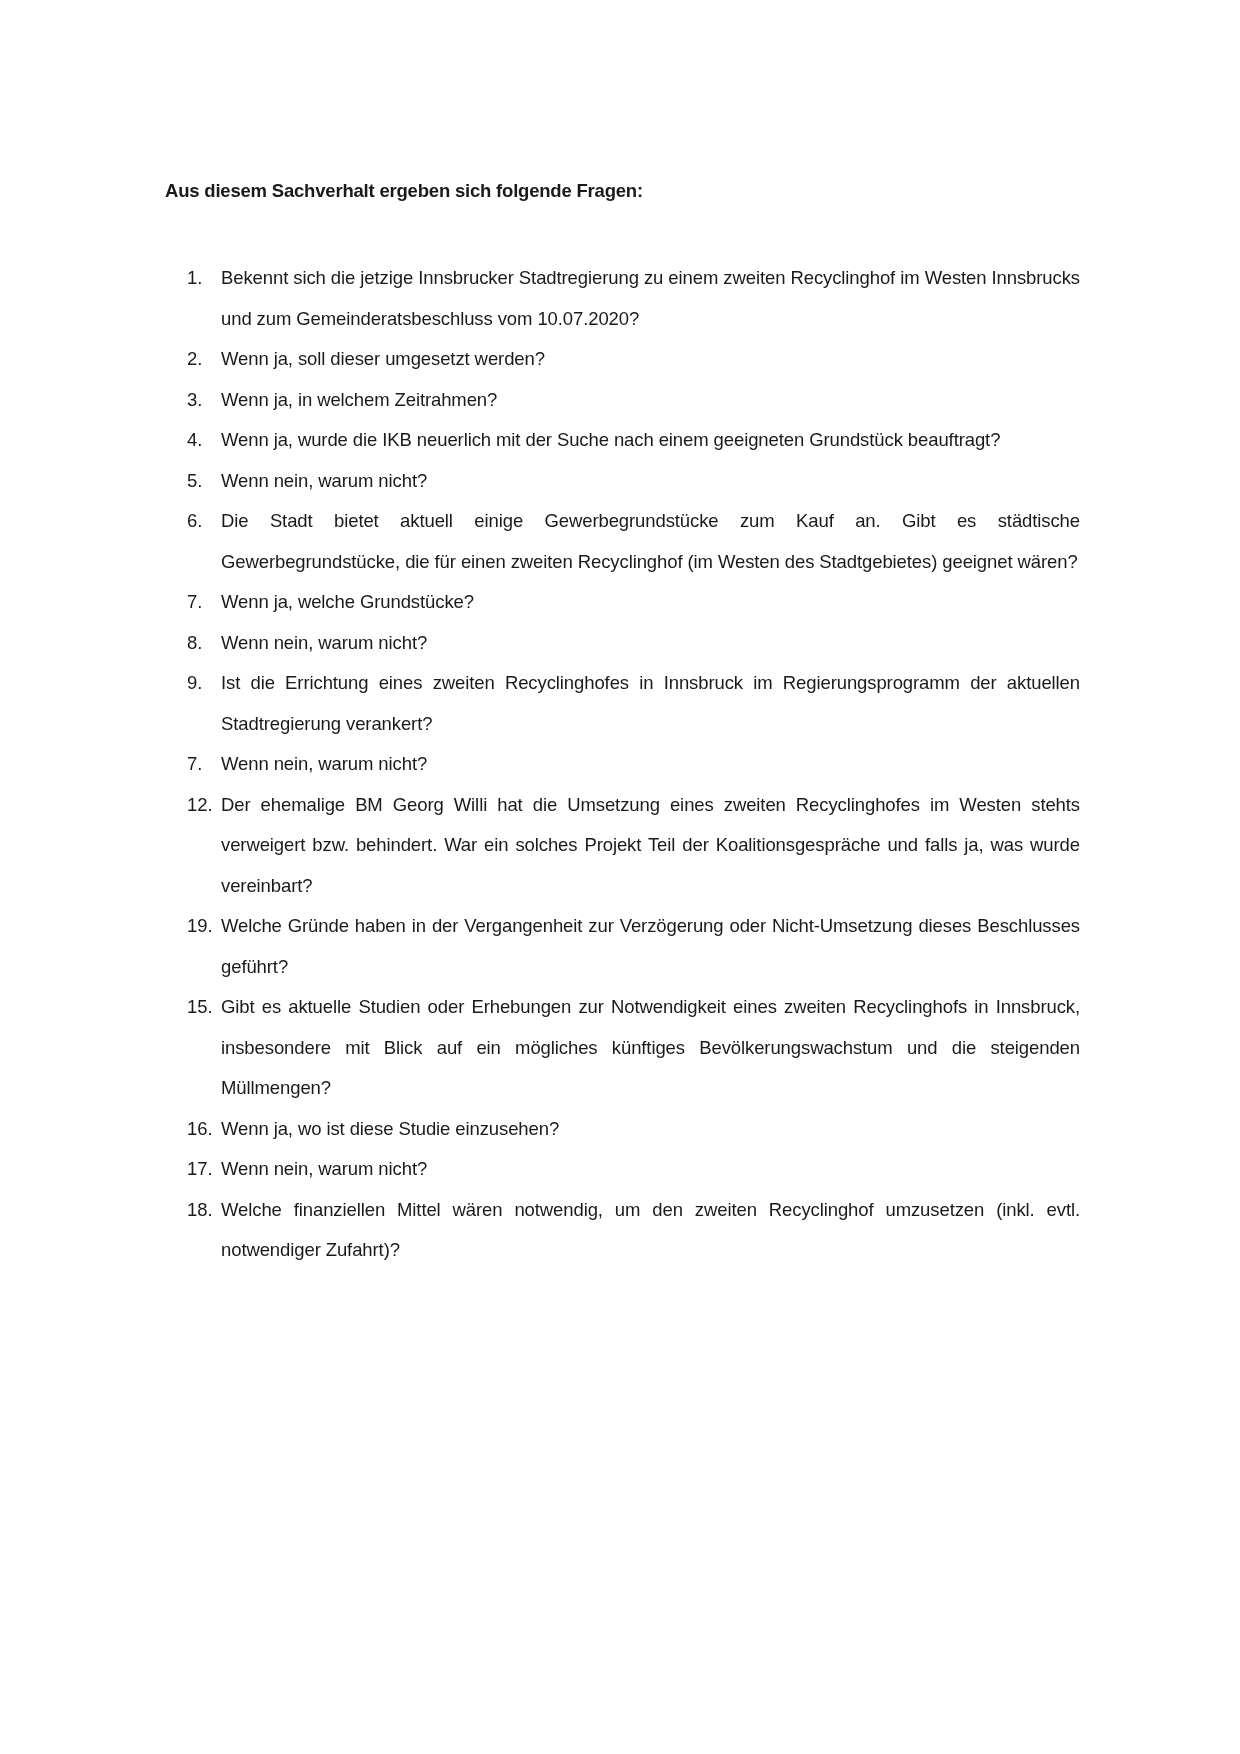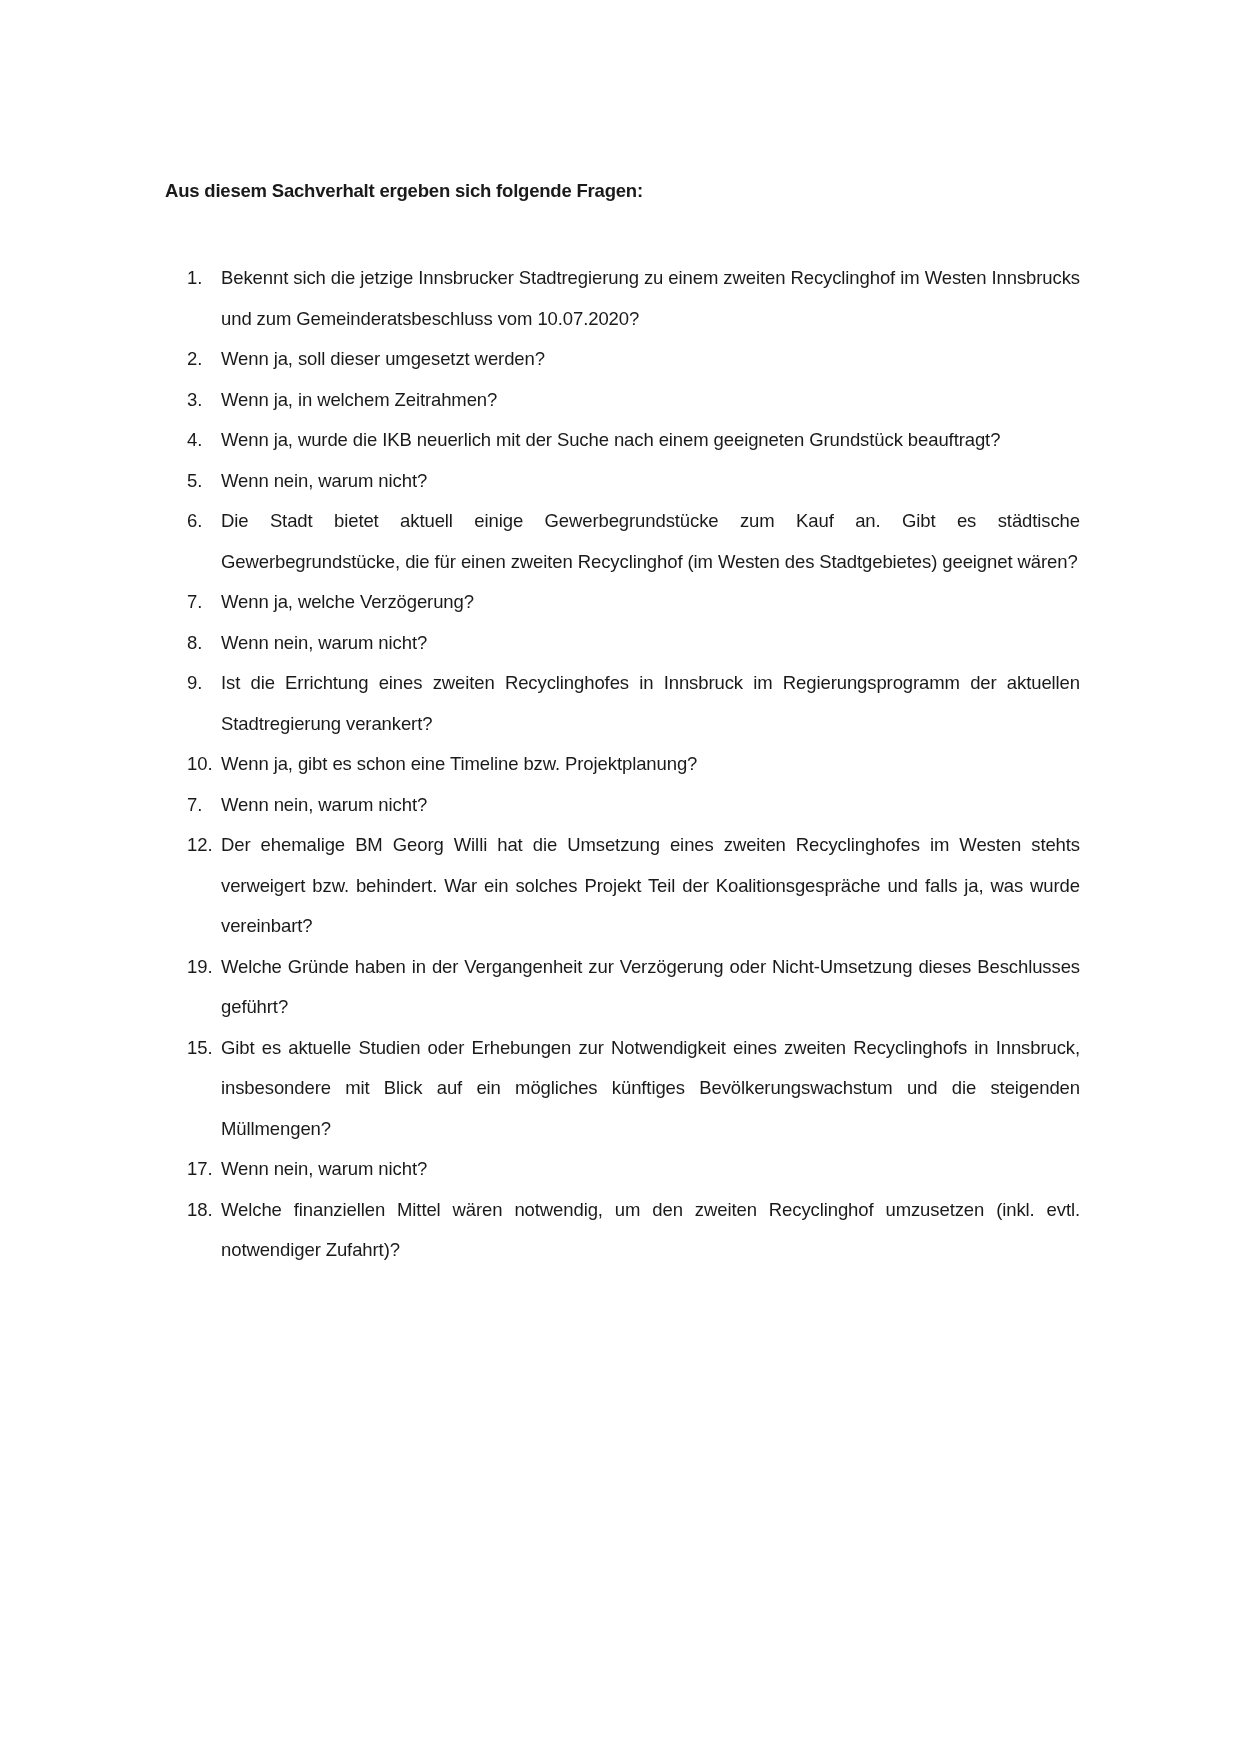--- a/index.html
+++ b/index.html
@@ -49,51 +49,51 @@
       <li class="qitem">
         <div class="qnum"><span>5.</span></div>
         <div class="qtext">Wenn nein, warum nicht?</div>
       </li>
       <li class="qitem">
         <div class="qnum"><span>6.</span></div>
         <div class="qtext">Die Stadt bietet aktuell einige Gewerbegrundstücke zum Kauf an. Gibt es städtische Gewerbegrundstücke, die für einen zweiten Recyclinghof (im Westen des Stadtgebietes) geeignet wären?</div>
       </li>
       <li class="qitem">
         <div class="qnum"><span>7.</span></div>
-        <div class="qtext">Wenn ja, welche Verzögerung?</div>
+        <div class="qtext">Wenn ja, welche Grundstücke?</div>
       </li>
       <li class="qitem">
         <div class="qnum"><span>8.</span></div>
         <div class="qtext">Wenn nein, warum nicht?</div>
       </li>
       <li class="qitem">
         <div class="qnum"><span>9.</span></div>
         <div class="qtext">Ist die Errichtung eines zweiten Recyclinghofes in Innsbruck im Regierungsprogramm der aktuellen Stadtregierung verankert?</div>
-      </li>
-      <li class="qitem">
-        <div class="qnum"><span>10.</span></div>
-        <div class="qtext">Wenn ja, gibt es schon eine Timeline bzw. Projektplanung?</div>
       </li>
       <li class="qitem">
         <div class="qnum"><span>7.</span></div>
         <div class="qtext">Wenn nein, warum nicht?</div>
       </li>
       <li class="qitem">
         <div class="qnum"><span>12.</span></div>
         <div class="qtext">Der ehemalige BM Georg Willi hat die Umsetzung eines zweiten Recyclinghofes im Westen stehts verweigert bzw. behindert. War ein solches Projekt Teil der Koalitionsgespräche und falls ja, was wurde vereinbart?</div>
       </li>
       <li class="qitem">
         <div class="qnum"><span>19.</span></div>
         <div class="qtext">Welche Gründe haben in der Vergangenheit zur Verzögerung oder Nicht-Umsetzung dieses Beschlusses geführt?</div>
       </li>
       <li class="qitem">
         <div class="qnum"><span>15.</span></div>
         <div class="qtext">Gibt es aktuelle Studien oder Erhebungen zur Notwendigkeit eines zweiten Recyclinghofs in Innsbruck, insbesondere mit Blick auf ein mögliches künftiges Bevölkerungswachstum und die steigenden Müllmengen?</div>
       </li>
       <li class="qitem">
+        <div class="qnum"><span>16.</span></div>
+        <div class="qtext">Wenn ja, wo ist diese Studie einzusehen?</div>
+      </li>
+      <li class="qitem">
         <div class="qnum"><span>17.</span></div>
         <div class="qtext">Wenn nein, warum nicht?</div>
       </li>
       <li class="qitem">
         <div class="qnum"><span>18.</span></div>
         <div class="qtext">Welche finanziellen Mittel wären notwendig, um den zweiten Recyclinghof umzusetzen (inkl. evtl. notwendiger Zufahrt)?</div>
       </li>
     </ol>
 </div>
 

